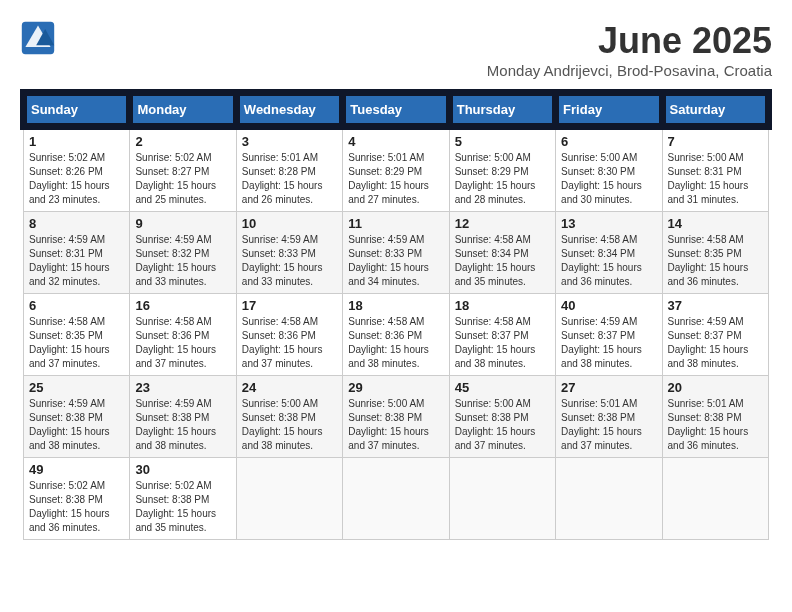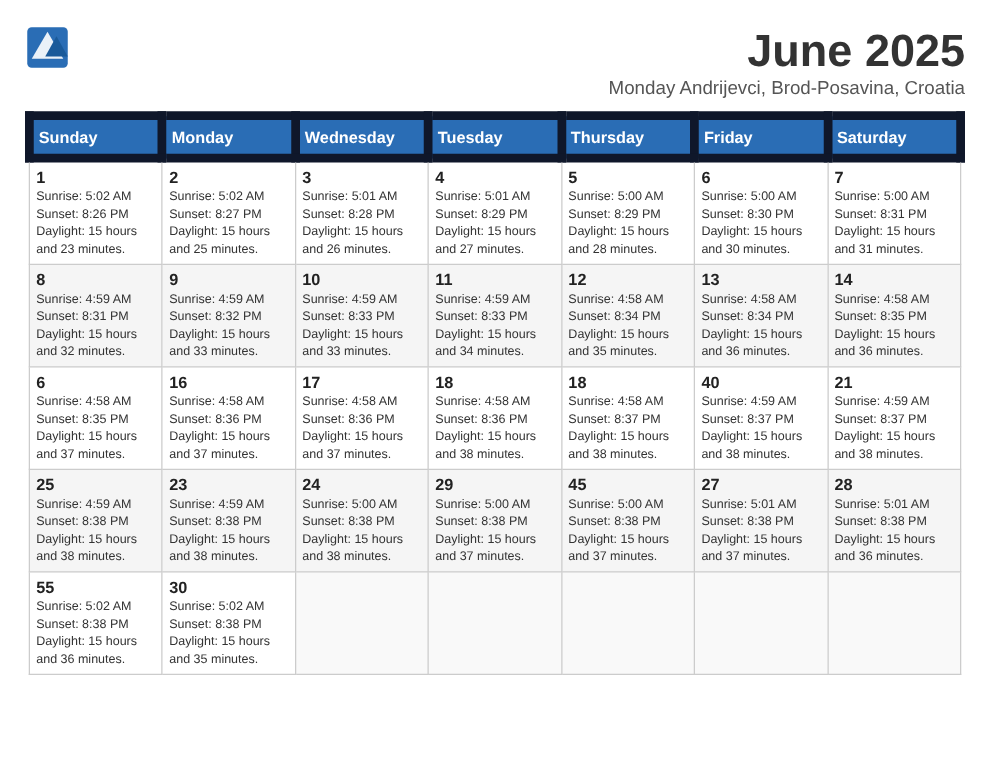--- a/index.html
+++ b/index.html
@@ -193,21 +193,21 @@
       </td>
         <td>
         <span class="day-num">18</span>
         <span class="day-info">Sunrise: 4:58 AM<br>Sunset: 8:37 PM<br>Daylight: 15 hours and 38 minutes.</span>
       </td>
         <td>
         <span class="day-num">40</span>
         <span class="day-info">Sunrise: 4:59 AM<br>Sunset: 8:37 PM<br>Daylight: 15 hours and 38 minutes.</span>
       </td>
         <td>
-        <span class="day-num">21</span>
+        <span class="day-num">37</span>
         <span class="day-info">Sunrise: 4:59 AM<br>Sunset: 8:37 PM<br>Daylight: 15 hours and 38 minutes.</span>
       </td>
       </tr>
       <tr>
         <td>
         <span class="day-num">25</span>
         <span class="day-info">Sunrise: 4:59 AM<br>Sunset: 8:38 PM<br>Daylight: 15 hours and 38 minutes.</span>
       </td>
         <td>
         <span class="day-num">23</span>
@@ -223,27 +223,27 @@
       </td>
         <td>
         <span class="day-num">45</span>
         <span class="day-info">Sunrise: 5:00 AM<br>Sunset: 8:38 PM<br>Daylight: 15 hours and 37 minutes.</span>
       </td>
         <td>
         <span class="day-num">27</span>
         <span class="day-info">Sunrise: 5:01 AM<br>Sunset: 8:38 PM<br>Daylight: 15 hours and 37 minutes.</span>
       </td>
         <td>
-        <span class="day-num">28</span>
+        <span class="day-num">20</span>
         <span class="day-info">Sunrise: 5:01 AM<br>Sunset: 8:38 PM<br>Daylight: 15 hours and 36 minutes.</span>
       </td>
       </tr>
       <tr>
         <td>
-        <span class="day-num">55</span>
+        <span class="day-num">49</span>
         <span class="day-info">Sunrise: 5:02 AM<br>Sunset: 8:38 PM<br>Daylight: 15 hours and 36 minutes.</span>
       </td>
         <td>
         <span class="day-num">30</span>
         <span class="day-info">Sunrise: 5:02 AM<br>Sunset: 8:38 PM<br>Daylight: 15 hours and 35 minutes.</span>
       </td>
         <td class="empty-cell"></td>
         <td class="empty-cell"></td>
         <td class="empty-cell"></td>
         <td class="empty-cell"></td>

